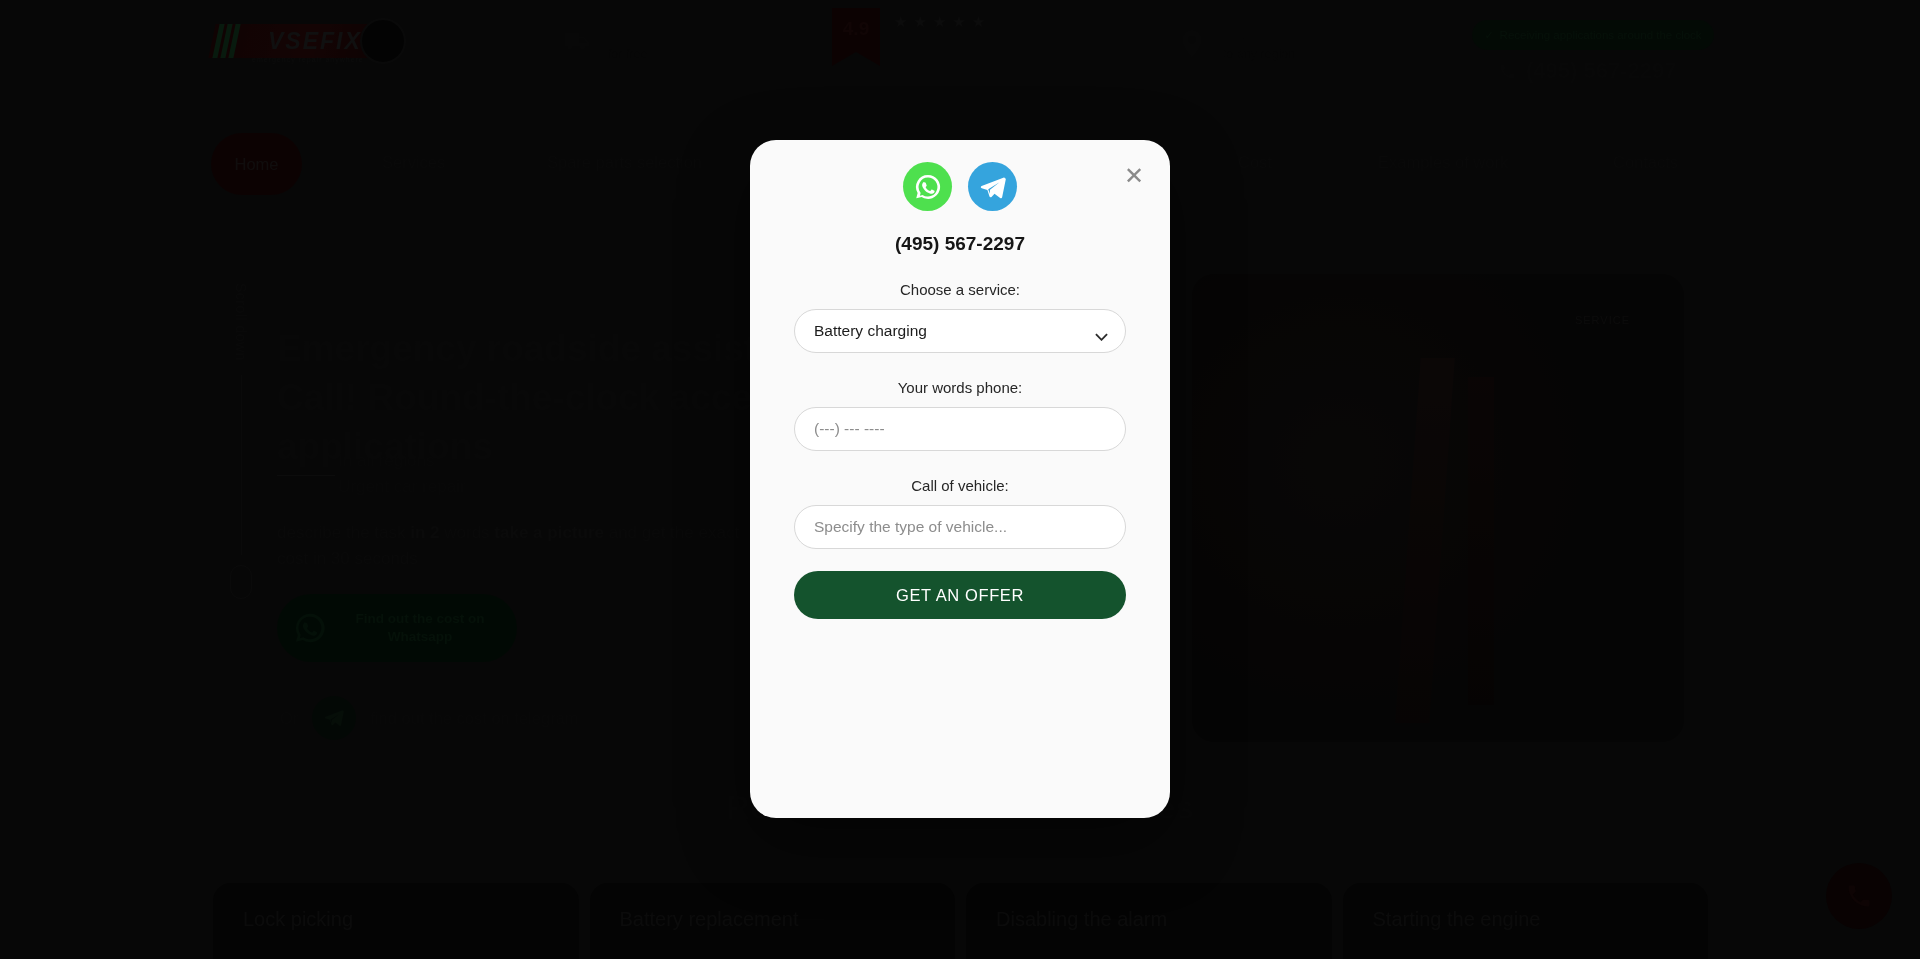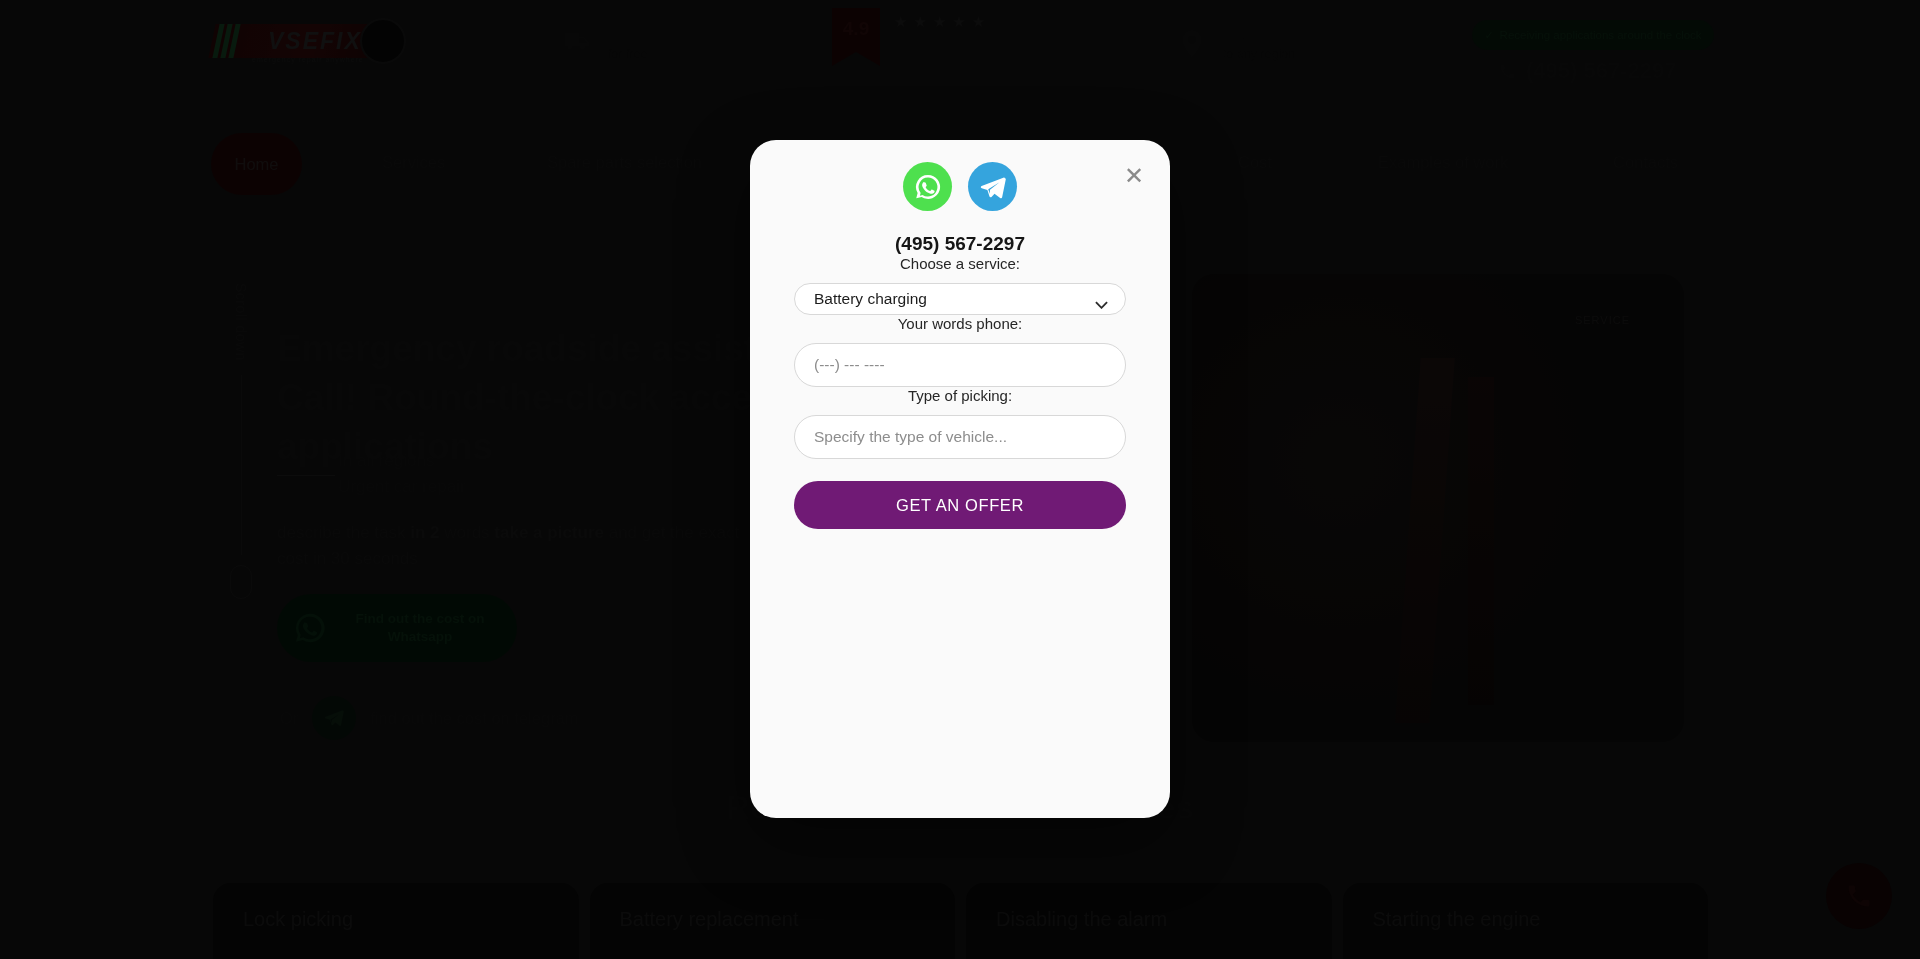--- a/index.html
+++ b/index.html
@@ -385,32 +385,33 @@
   .modal-phone {
     margin-top: 22px;
     text-align: center;
     font-size: 19px;
     font-weight: 700;
     color: #161616;
     cursor: pointer;
   }
 
   .field-label {
+    margin-top: 26px;
     text-align: center;
     font-size: 15px;
     color: #262626;
   }
 
   .select-wrap {
     position: relative;
     margin-top: 11px;
   }
   .select-box {
     width: 100%;
-    height: 32px;
+    height: 44px;
     border-radius: 22px;
     border: 1px solid #d8d8d8;
     background: #fff;
     padding: 0 40px 0 19px;
     font-size: 15.5px;
     color: #1c1c1c;
     display: flex; align-items: center;
     cursor: pointer;
     font-family: "Liberation Sans", sans-serif;
   }
@@ -437,21 +438,21 @@
     outline: none;
   }
   .text-input::placeholder { color: #8d8d8d; }
 
   .submit-btn {
     margin-top: 22px;
     width: 100%;
     height: 48px;
     border: none;
     border-radius: 24px;
-    background: #701a75;
+    background: #14532d;
     color: #fff;
     font-size: 16.5px;
     letter-spacing: 0.6px;
     cursor: pointer;
     font-family: "Liberation Sans", sans-serif;
   }
 
   .consent {
     margin-top: 20px;
     display: flex;
@@ -654,19 +655,19 @@
       <span class="select-arrow">
         <svg viewBox="0 0 14 8">
             <polyline points="1,1 7,7 13,1"></polyline>
           </svg>
       </span>
     </div>
 
     <div class="field-label">Your words phone:</div>
     <input class="text-input" type="text" placeholder="(---) --- ----" style="">
 
-    <div class="field-label">Type of picking:</div>
+    <div class="field-label">Call of vehicle:</div>
     <input class="text-input" type="text" placeholder="Specify the type of vehicle..." style="">
 
     <button class="submit-btn">GET AN OFFER</button>
 
   </div>
 </div>
 
 </body></html>

